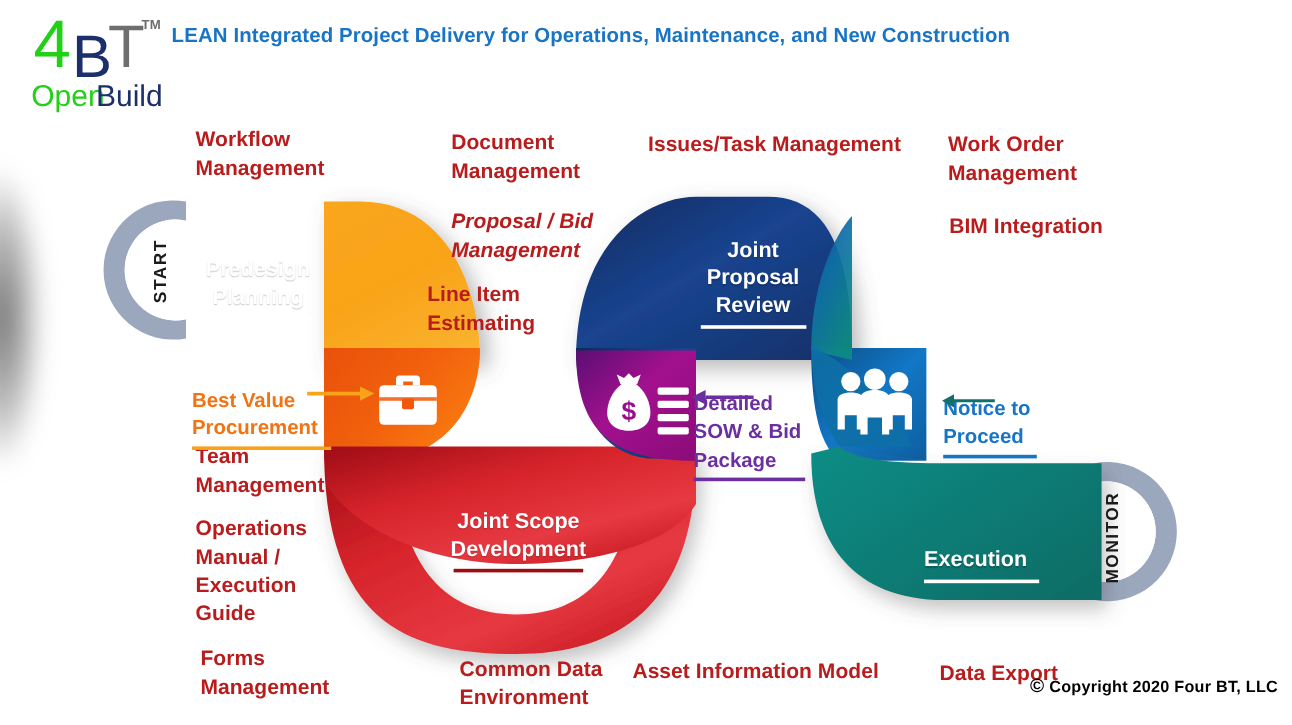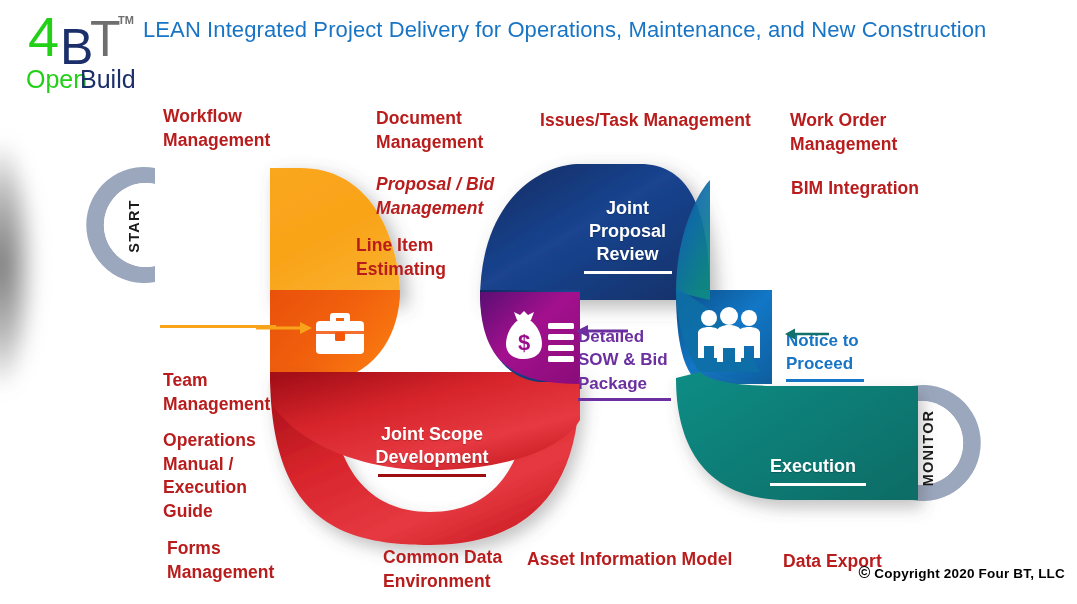--- a/index.html
+++ b/index.html
@@ -25,21 +25,21 @@
   .logo svg{display:block;}
 
   
   .headline{position:absolute;left:143px;top:14px;width:930px;}
   .hl1{
     font-size:21.5px;font-weight:bold;color:#1aa64b;line-height:28px;
     white-space:nowrap;letter-spacing:.1px;
   }
   .hl1 .ital{font-style:italic;}
   .hl2{
-    font-size:22px;font-weight:normal;color:#1874c4;line-height:28px;
+    font-size:17px;font-weight:bold;color:#1874c4;line-height:28px;
     white-space:nowrap;letter-spacing:.1px;margin-top:2px;
   }
 
   
   .lbl{
     position:absolute;color:#b91c1c;font-size:17.5px;font-weight:bold;
     line-height:23.5px;letter-spacing:.05px;white-space:pre-line;
   }
 
   
@@ -196,20 +196,22 @@
       <circle cx="11" cy="10" r="8" fill="#ffffff"></circle>
       <circle cx="31" cy="8" r="9" fill="#ffffff"></circle>
       <circle cx="51" cy="10" r="8" fill="#ffffff"></circle>
       <path d="M0 25 C0 21 5 19 11 19 C17 19 22 21 22 25 L22 50 L16 50 L16 38 L6 38 L6 50 L0 50 Z" fill="#ffffff"></path>
       <path d="M40 25 C40 21 45 19 51 19 C57 19 62 21 62 25 L62 50 L56 50 L56 38 L46 38 L46 50 L40 50 Z" fill="#ffffff"></path>
       <path d="M19 24 C19 19 25 17 31 17 C37 17 43 19 43 24 L43 54 L37 54 L37 40 L25 40 L25 54 L19 54 Z" fill="#ffffff"></path>
     </g>
   </svg>
 
   <div class="stagelabel" style="left:160px;top:190px;width:110px;">
+    <span>Predesign
+Planning</span>
     <span class="rule" style="width:92px;"></span>
   </div>
 
   <div class="stagelabel" style="left:352px;top:400px;width:160px;">
     <span>Joint Scope
 Development</span>
     <span class="rule" style="width:108px;background:#9d0d12;"></span>
   </div>
 
   <div class="stagelabel" style="left:570px;top:174px;width:115px;">
@@ -246,20 +248,22 @@
 Execution
 Guide</div>
   <div class="lbl" style="left:167px;top:537px;">Forms
 Management</div>
   <div class="lbl" style="left:383px;top:546px;">Common Data
 Environment</div>
   <div class="lbl" style="left:527px;top:548px;">Asset Information Model</div>
   <div class="lbl" style="left:783px;top:550px;text-align:right;">Data Export</div>
 
   <div class="callout" style="left:160px;top:298px;color:#F27312;">
+    <span>Best Value
+Procurement</span>
     <span class="ul" style="width:116px;background:#F9A31A;"></span>
     <svg class="arrow" style="left:94px;top:22px;" width="60" height="16" viewBox="0 0 60 16">
       <line x1="2" y1="8" x2="46" y2="8" stroke="#F9A31A" stroke-width="3"></line>
       <polygon points="46,2 58,8 46,14" fill="#F9A31A"></polygon>
     </svg>
   </div>
 
   <div class="callout" style="left:578px;top:301px;color:#6B2FA0;">
     <span>Detailed
 SOW &amp; Bid

